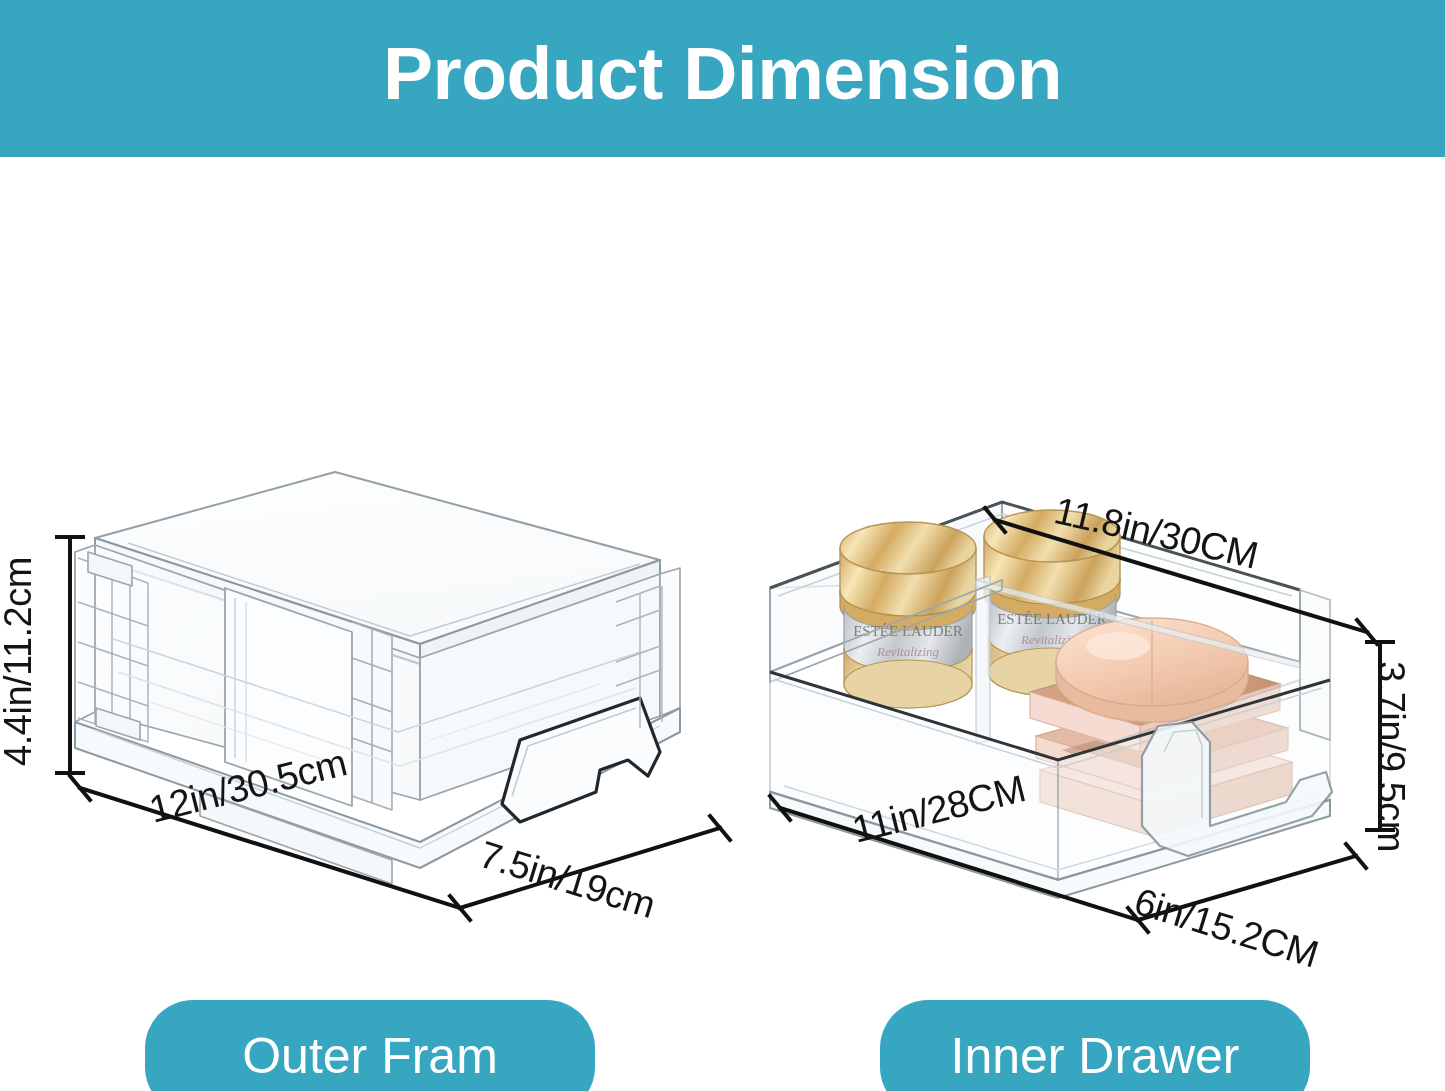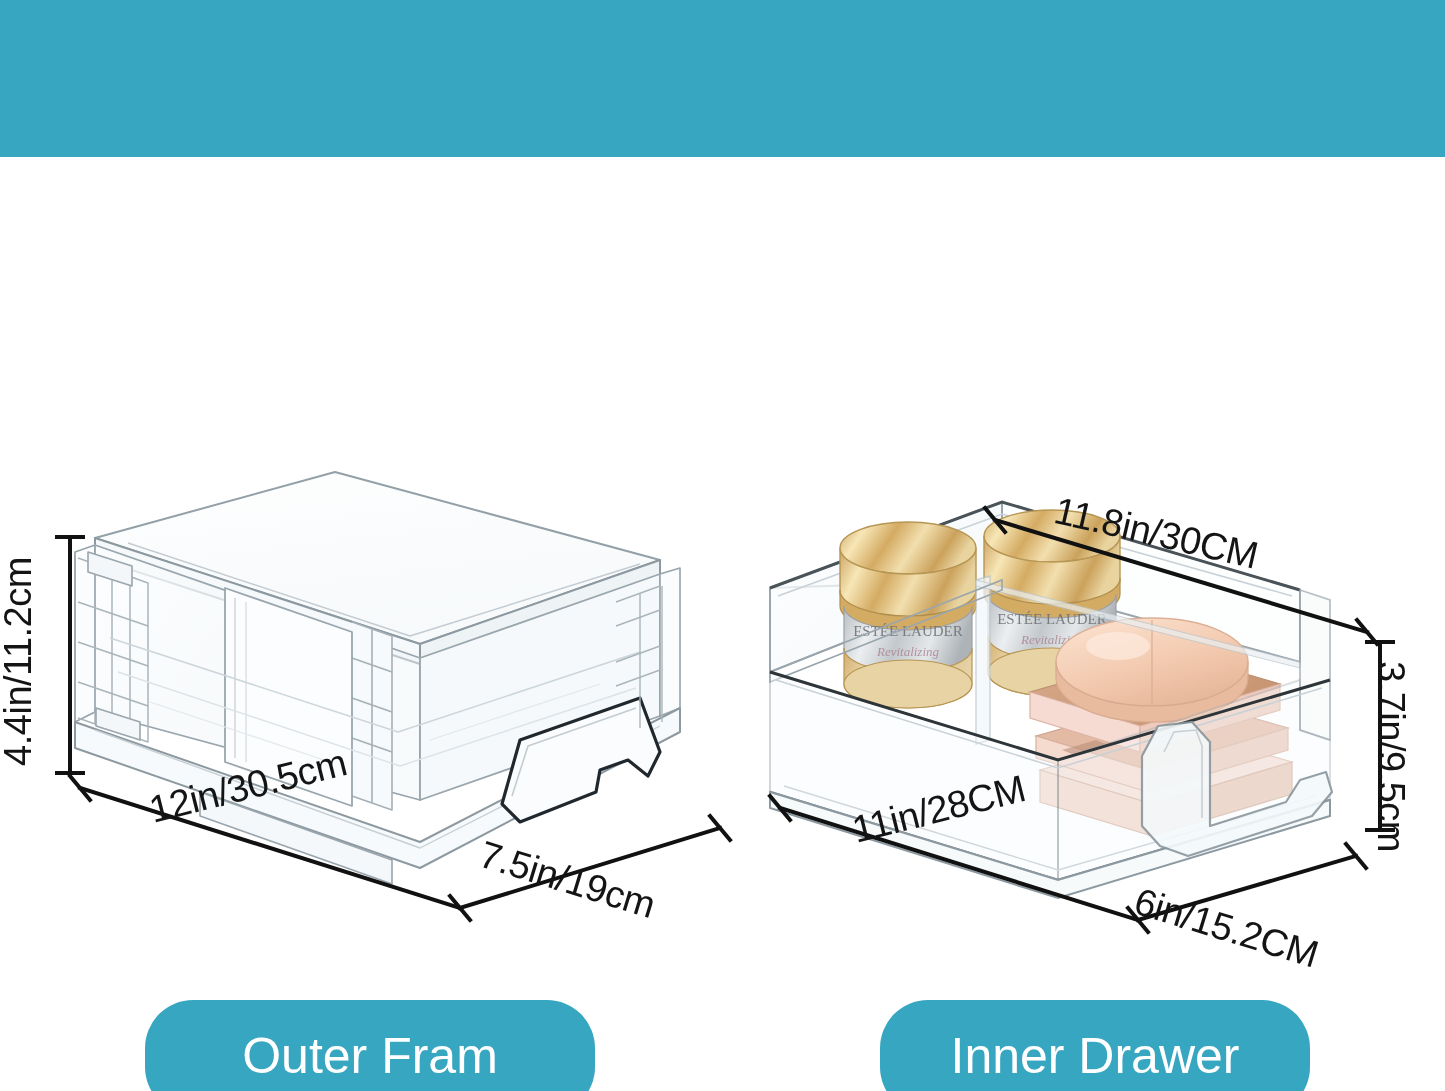--- a/index.html
+++ b/index.html
@@ -154,20 +154,21 @@
     width: 430px;
     height: 115px;
   }
 </style>
 </head>
 <body>
 
 <div id="page">
 
   <div id="header-banner"></div>
+  <div id="header-title">Product Dimension</div>
 
   <div class="product-panel" id="panel-outer-frame">
     <svg class="product-svg" viewBox="0 0 760 545" preserveAspectRatio="xMidYMid meet">
       <defs>
         <linearGradient id="glassTop" x1="0" y1="0" x2="0.4" y2="1">
           <stop offset="0%" stop-color="#ffffff" stop-opacity="0.95"></stop>
           <stop offset="100%" stop-color="#f2f6f8" stop-opacity="0.6"></stop>
         </linearGradient>
         <linearGradient id="glassSide" x1="0" y1="0" x2="1" y2="0.6">
           <stop offset="0%" stop-color="#fbfdfe" stop-opacity="0.85"></stop>

